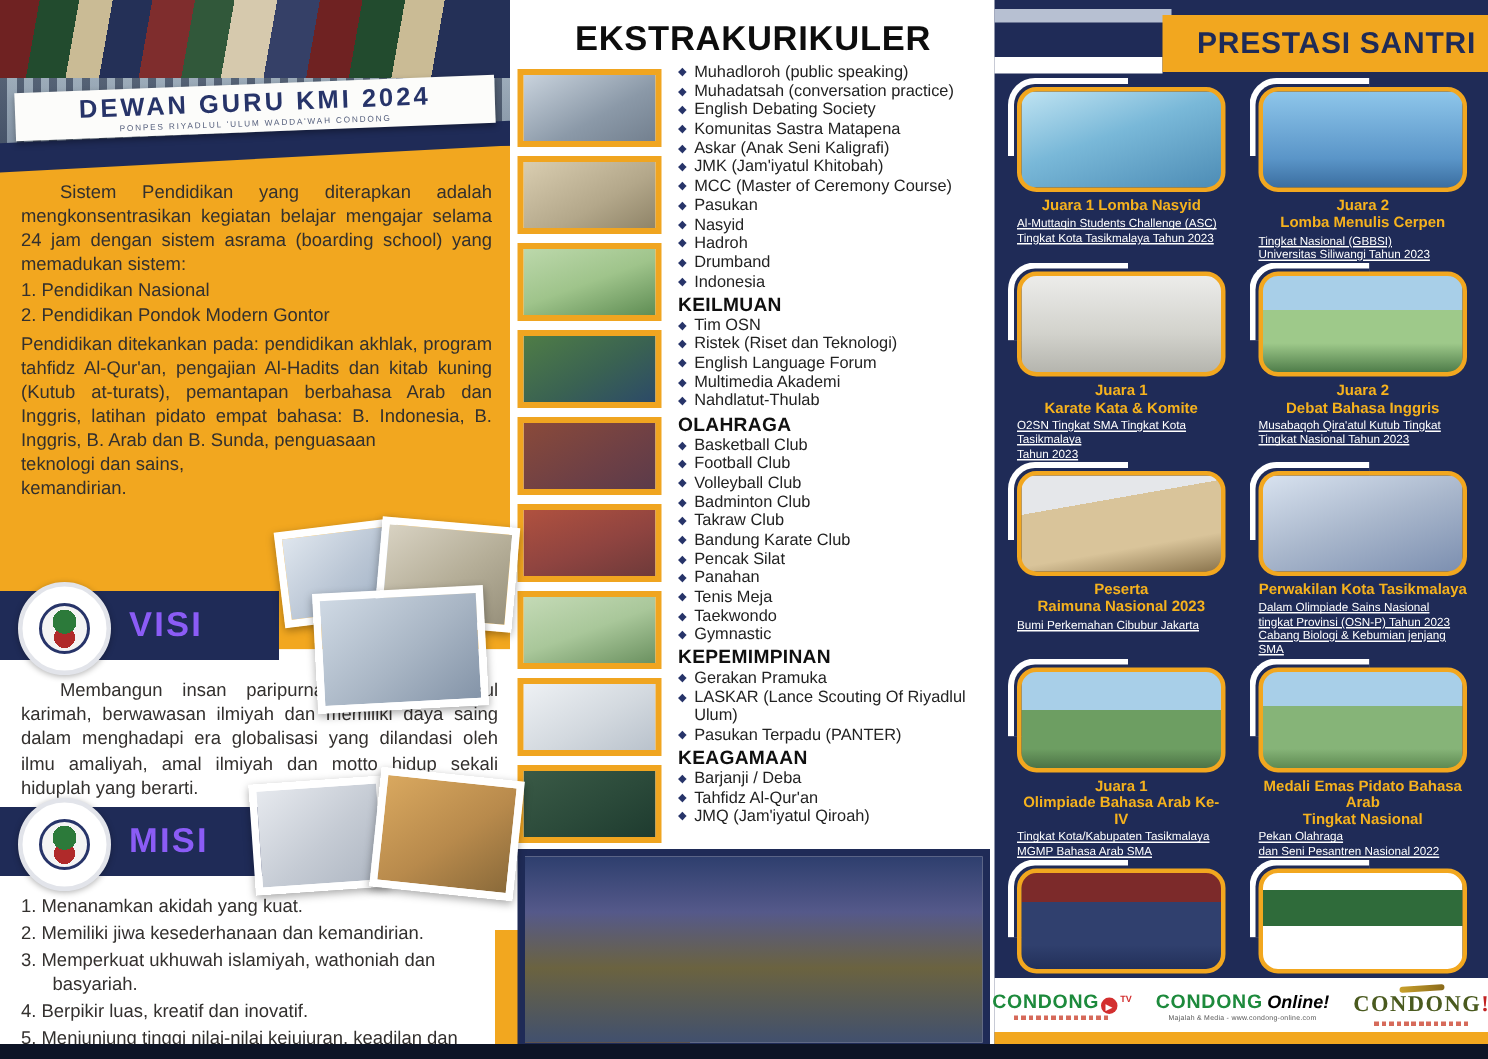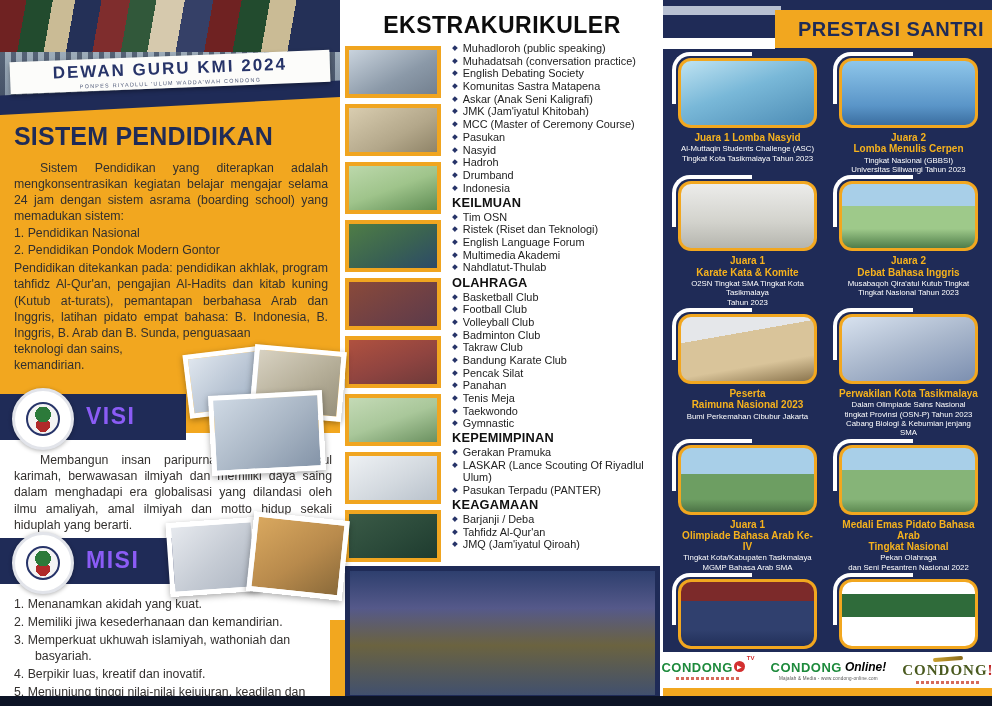--- a/index.html
+++ b/index.html
@@ -71,21 +71,21 @@
   .prestasi-box span{color:#1f2b57;font-weight:bold;font-size:20px;letter-spacing:.5px;}
   .cards{position:absolute;left:15px;top:58px;width:300px;display:grid;
       grid-template-columns:1fr 1fr;column-gap:22px;row-gap:7px;}
   .card{position:relative;display:flex;flex-direction:column;}
   .card::before{content:"";position:absolute;left:-6px;top:-6px;width:55%;height:48px;
       border-top:4px solid #ffffff;border-left:4px solid #ffffff;border-top-left-radius:18px;z-index:1;}
   .card-photo{height:64px;border:3px solid #f2a71f;border-radius:13px;
       background:linear-gradient(150deg,#9fb3c8,#5b718c);position:relative;z-index:2;}
   .card-title{margin-top:4px;text-align:center;color:#f6b21d;font-size:10px;font-weight:bold;
       line-height:1.13;white-space:pre-line;}
-  .card-sub{text-align:center;color:#ffffff;font-size:7.8px;line-height:1.2;white-space:pre-line;margin-top:1px;}
+  .card-sub{text-align:left;color:#ffffff;font-size:7.8px;line-height:1.2;white-space:pre-line;margin-top:1px;text-decoration:underline;}
 
   
   [data-photo="nasyid-group"]{background:linear-gradient(160deg,#bfe3f2,#79b8d8 45%,#4d8cb5);}
   [data-photo="cerpen-winner"]{background:linear-gradient(180deg,#8ec6ea,#5a95c8 70%,#3b6ea0);}
   [data-photo="karate-duo"]{background:linear-gradient(180deg,#ececea,#d2d2cc 60%,#b5b5ae);}
   [data-photo="english-debate"]{background:linear-gradient(180deg,#a8cfe8 0 35%,#9ec98a 35% 70%,#4f7d4a);}
   [data-photo="scout-raimuna"]{background:linear-gradient(170deg,#e5e7ea 0 30%,#d9c49a 30% 70%,#8a744d);}
   [data-photo="osn-group"]{background:linear-gradient(160deg,#d8e2ef,#a9b7cc 50%,#7c8fb0);}
   [data-photo="arabic-olympiad"]{background:linear-gradient(180deg,#a8cfe8 0 40%,#6d9e62 40% 80%,#4c7346);}
   [data-photo="arabic-speech"]{background:linear-gradient(180deg,#a8cfe8 0 35%,#86b478 35% 80%,#5e8a52);}
@@ -105,21 +105,21 @@
   [data-photo="discussion"]{background:linear-gradient(140deg,#cfd9e4,#a8b5c4 55%,#8494a8);}
   [data-photo="parade-white"]{background:linear-gradient(140deg,#e6e9ee,#c5cbd4 55%,#aeb6c2);}
   [data-photo="workshop"]{background:linear-gradient(140deg,#d9a85f,#b88a4c 55%,#8a6a3a);}
 
   
   .footer-bar{position:absolute;left:0;top:652px;width:329px;height:36px;background:#ffffff;
       display:flex;align-items:center;justify-content:center;gap:16px;}
   .yellow-strip{position:absolute;left:0;top:688px;width:329px;height:12px;background:#f2a71f;}
   .bottom-bar{position:absolute;left:0;top:696px;width:992px;height:10px;background:#0d1426;z-index:50;}
   .logo{display:flex;flex-direction:column;align-items:center;}
-  .logo-line{display:flex;align-items:flex-start;}
+  .logo-line{display:flex;align-items:flex-end;}
   .g{color:#1d8a3c;font-weight:bold;font-size:13px;letter-spacing:.5px;}
   .play-o{display:inline-flex;width:11px;height:11px;border-radius:50%;background:#d32f2f;
       color:#ffffff;font-size:6px;align-items:center;justify-content:center;margin:0 1px;transform:translateY(1px);}
   .sup{font-size:6px;color:#d32f2f;font-weight:bold;margin-left:1px;transform:translateY(-5px);}
   .red{color:#000000;font-weight:bold;font-size:12px;margin-left:3px;font-style:italic;}
   .logo-sub{font-size:4.6px;color:#555555;margin-top:1px;letter-spacing:.2px;}
   .tag-bar{width:64px;height:3px;margin-top:2px;
       background:repeating-linear-gradient(90deg,#d66a5a 0 3px,transparent 3px 5px);}
   .serif-logo{font-family:"Liberation Serif",serif;font-weight:bold;font-size:15px;color:#4a5a1f;letter-spacing:1px;}
   .serif-logo .bang{color:#c02020;}
@@ -136,21 +136,20 @@
     <div class="crowd"></div>
   </div>
   <div class="banner">
     <div class="banner-title">DEWAN GURU KMI 2024</div>
     <div class="banner-sub">PONPES RIYADLUL 'ULUM WADDA'WAH CONDONG</div>
   </div>
   <div class="navy-wedge"></div>
   <div class="yellow-panel"></div>
 
   <div class="sistem">
-    <h1 class="sistem-h">SISTEM PENDIDIKAN</h1>
     <div class="indent">Sistem Pendidikan yang diterapkan adalah mengkonsentrasikan kegiatan belajar mengajar selama 24 jam dengan sistem asrama (boarding school) yang memadukan sistem:</div>
     <div class="plainlist">
 
     <div>1. Pendidikan Nasional</div>
         <div>2. Pendidikan Pondok Modern Gontor</div>
       </div>
     <div class="detail">Pendidikan ditekankan pada: pendidikan akhlak, program tahfidz Al-Qur'an, pengajian Al-Hadits dan kitab kuning (Kutub at-turats), pemantapan berbahasa Arab dan Inggris, latihan pidato empat bahasa: B. Indonesia, B. Inggris, B. Arab dan B. Sunda, penguasaan</div>
     <div class="detail-tail">teknologi dan sains,
 kemandirian.</div>
   </div>

